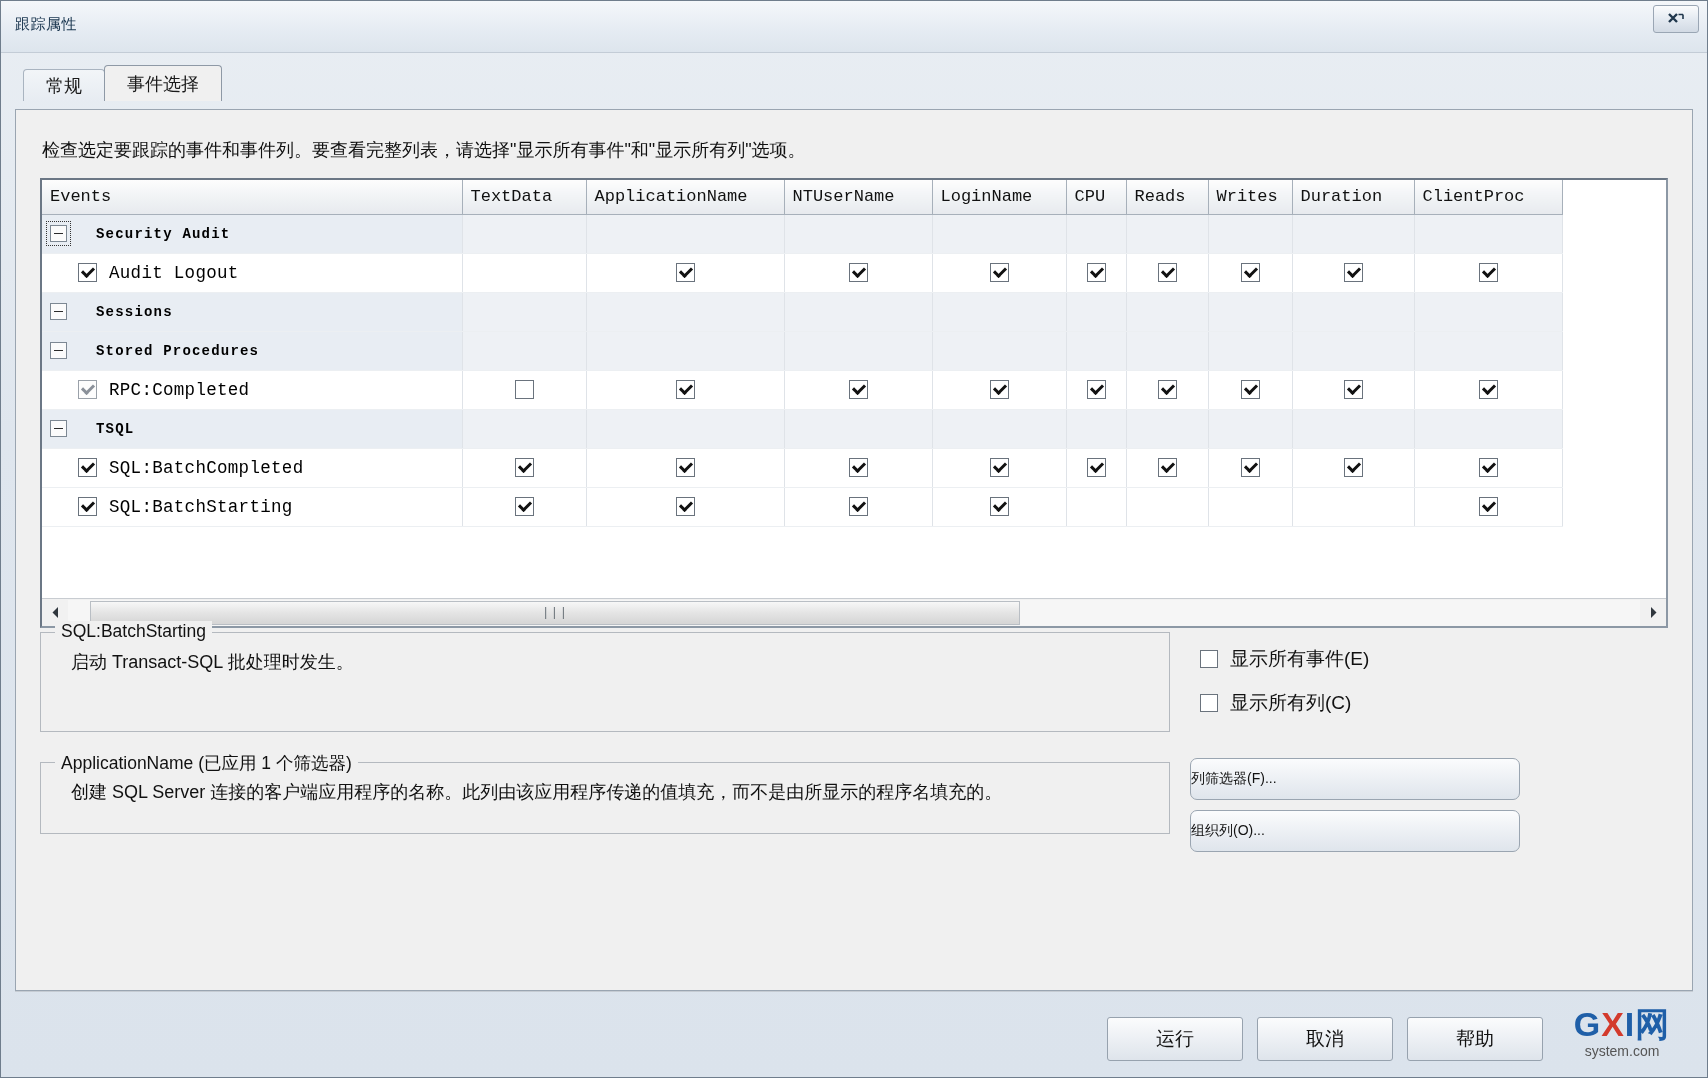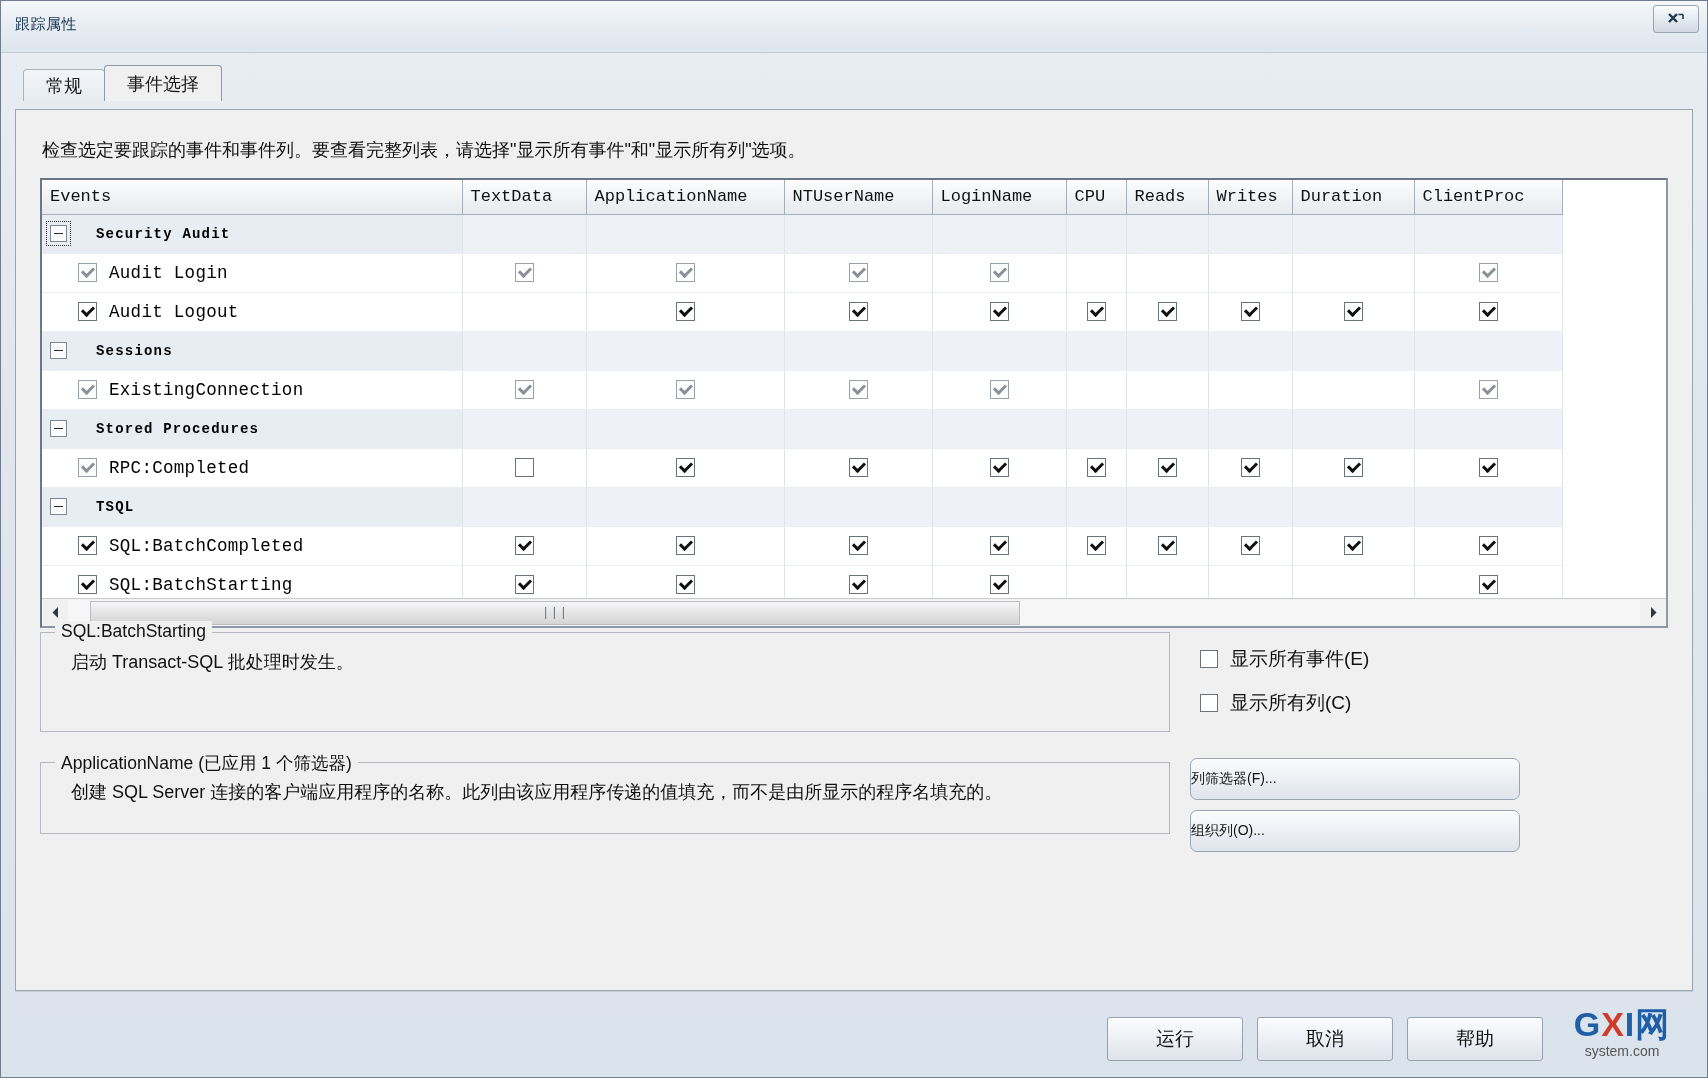--- a/index.html
+++ b/index.html
@@ -410,37 +410,20 @@
                 <td class="cbcell"></td>
                 <td class="cbcell"></td>
                 <td class="cbcell"></td>
                 <td class="cbcell"></td>
                 <td class="cbcell"></td>
                 <td class="cbcell"></td>
               </tr>
               <tr>
                 <td class="evcell">
                   <div class="ev-inner">
-                    <span class="cb rowcb checked dim"></span>
-                    <span class="evlabel">Audit Login</span>
-                  </div>
-                </td>
-                <td class="cbcell"><span class="cb checked dim"></span></td>
-                <td class="cbcell"><span class="cb checked dim"></span></td>
-                <td class="cbcell"><span class="cb checked dim"></span></td>
-                <td class="cbcell"><span class="cb checked dim"></span></td>
-                <td class="cbcell"></td>
-                <td class="cbcell"></td>
-                <td class="cbcell"></td>
-                <td class="cbcell"></td>
-                <td class="cbcell"><span class="cb checked dim"></span></td>
-              </tr>
-              <tr>
-                <td class="evcell">
-                  <div class="ev-inner">
                     <span class="cb rowcb checked"></span>
                     <span class="evlabel">Audit Logout</span>
                   </div>
                 </td>
                 <td class="cbcell"></td>
                 <td class="cbcell"><span class="cb checked"></span></td>
                 <td class="cbcell"><span class="cb checked"></span></td>
                 <td class="cbcell"><span class="cb checked"></span></td>
                 <td class="cbcell"><span class="cb checked"></span></td>
                 <td class="cbcell"><span class="cb checked"></span></td>
@@ -457,37 +440,20 @@
                 </td>
                 <td class="cbcell"></td>
                 <td class="cbcell"></td>
                 <td class="cbcell"></td>
                 <td class="cbcell"></td>
                 <td class="cbcell"></td>
                 <td class="cbcell"></td>
                 <td class="cbcell"></td>
                 <td class="cbcell"></td>
                 <td class="cbcell"></td>
-              </tr>
-              <tr>
-                <td class="evcell">
-                  <div class="ev-inner">
-                    <span class="cb rowcb checked dim"></span>
-                    <span class="evlabel">ExistingConnection</span>
-                  </div>
-                </td>
-                <td class="cbcell"><span class="cb checked dim"></span></td>
-                <td class="cbcell"><span class="cb checked dim"></span></td>
-                <td class="cbcell"><span class="cb checked dim"></span></td>
-                <td class="cbcell"><span class="cb checked dim"></span></td>
-                <td class="cbcell"></td>
-                <td class="cbcell"></td>
-                <td class="cbcell"></td>
-                <td class="cbcell"></td>
-                <td class="cbcell"><span class="cb checked dim"></span></td>
               </tr>
               <tr class="group">
                 <td class="evcell">
                   <div class="ev-inner">
                     <span class="expander"></span>
                     <span class="grouplabel">Stored Procedures</span>
                   </div>
                 </td>
                 <td class="cbcell"></td>
                 <td class="cbcell"></td>

